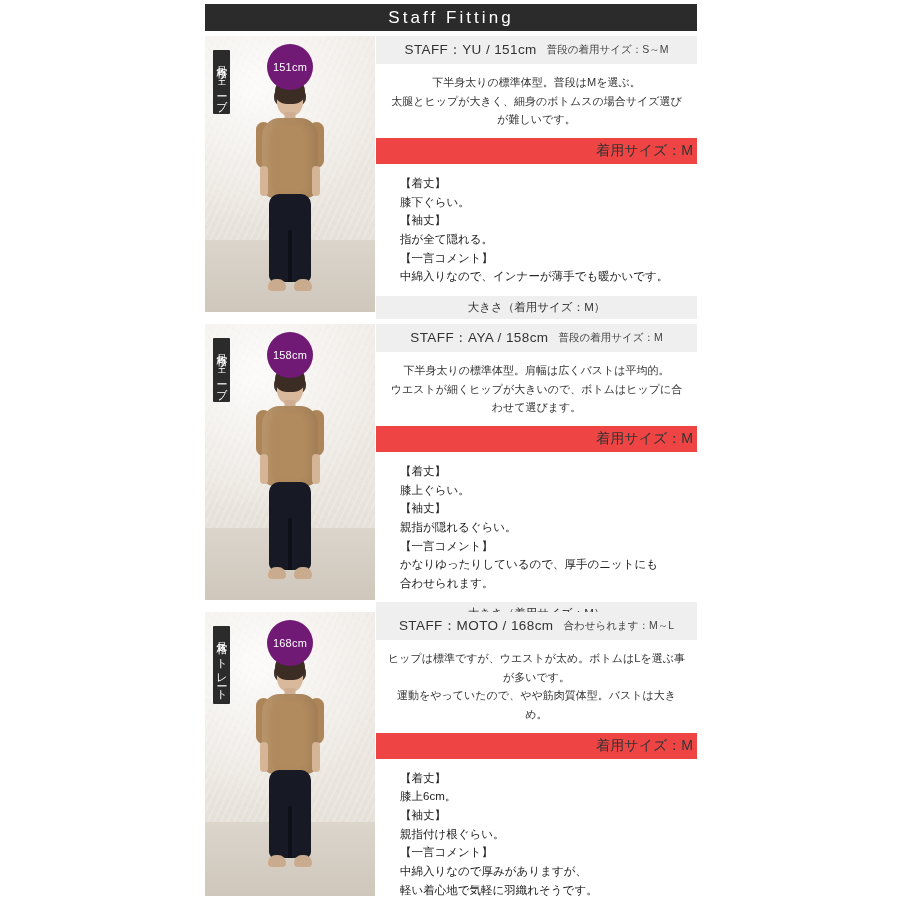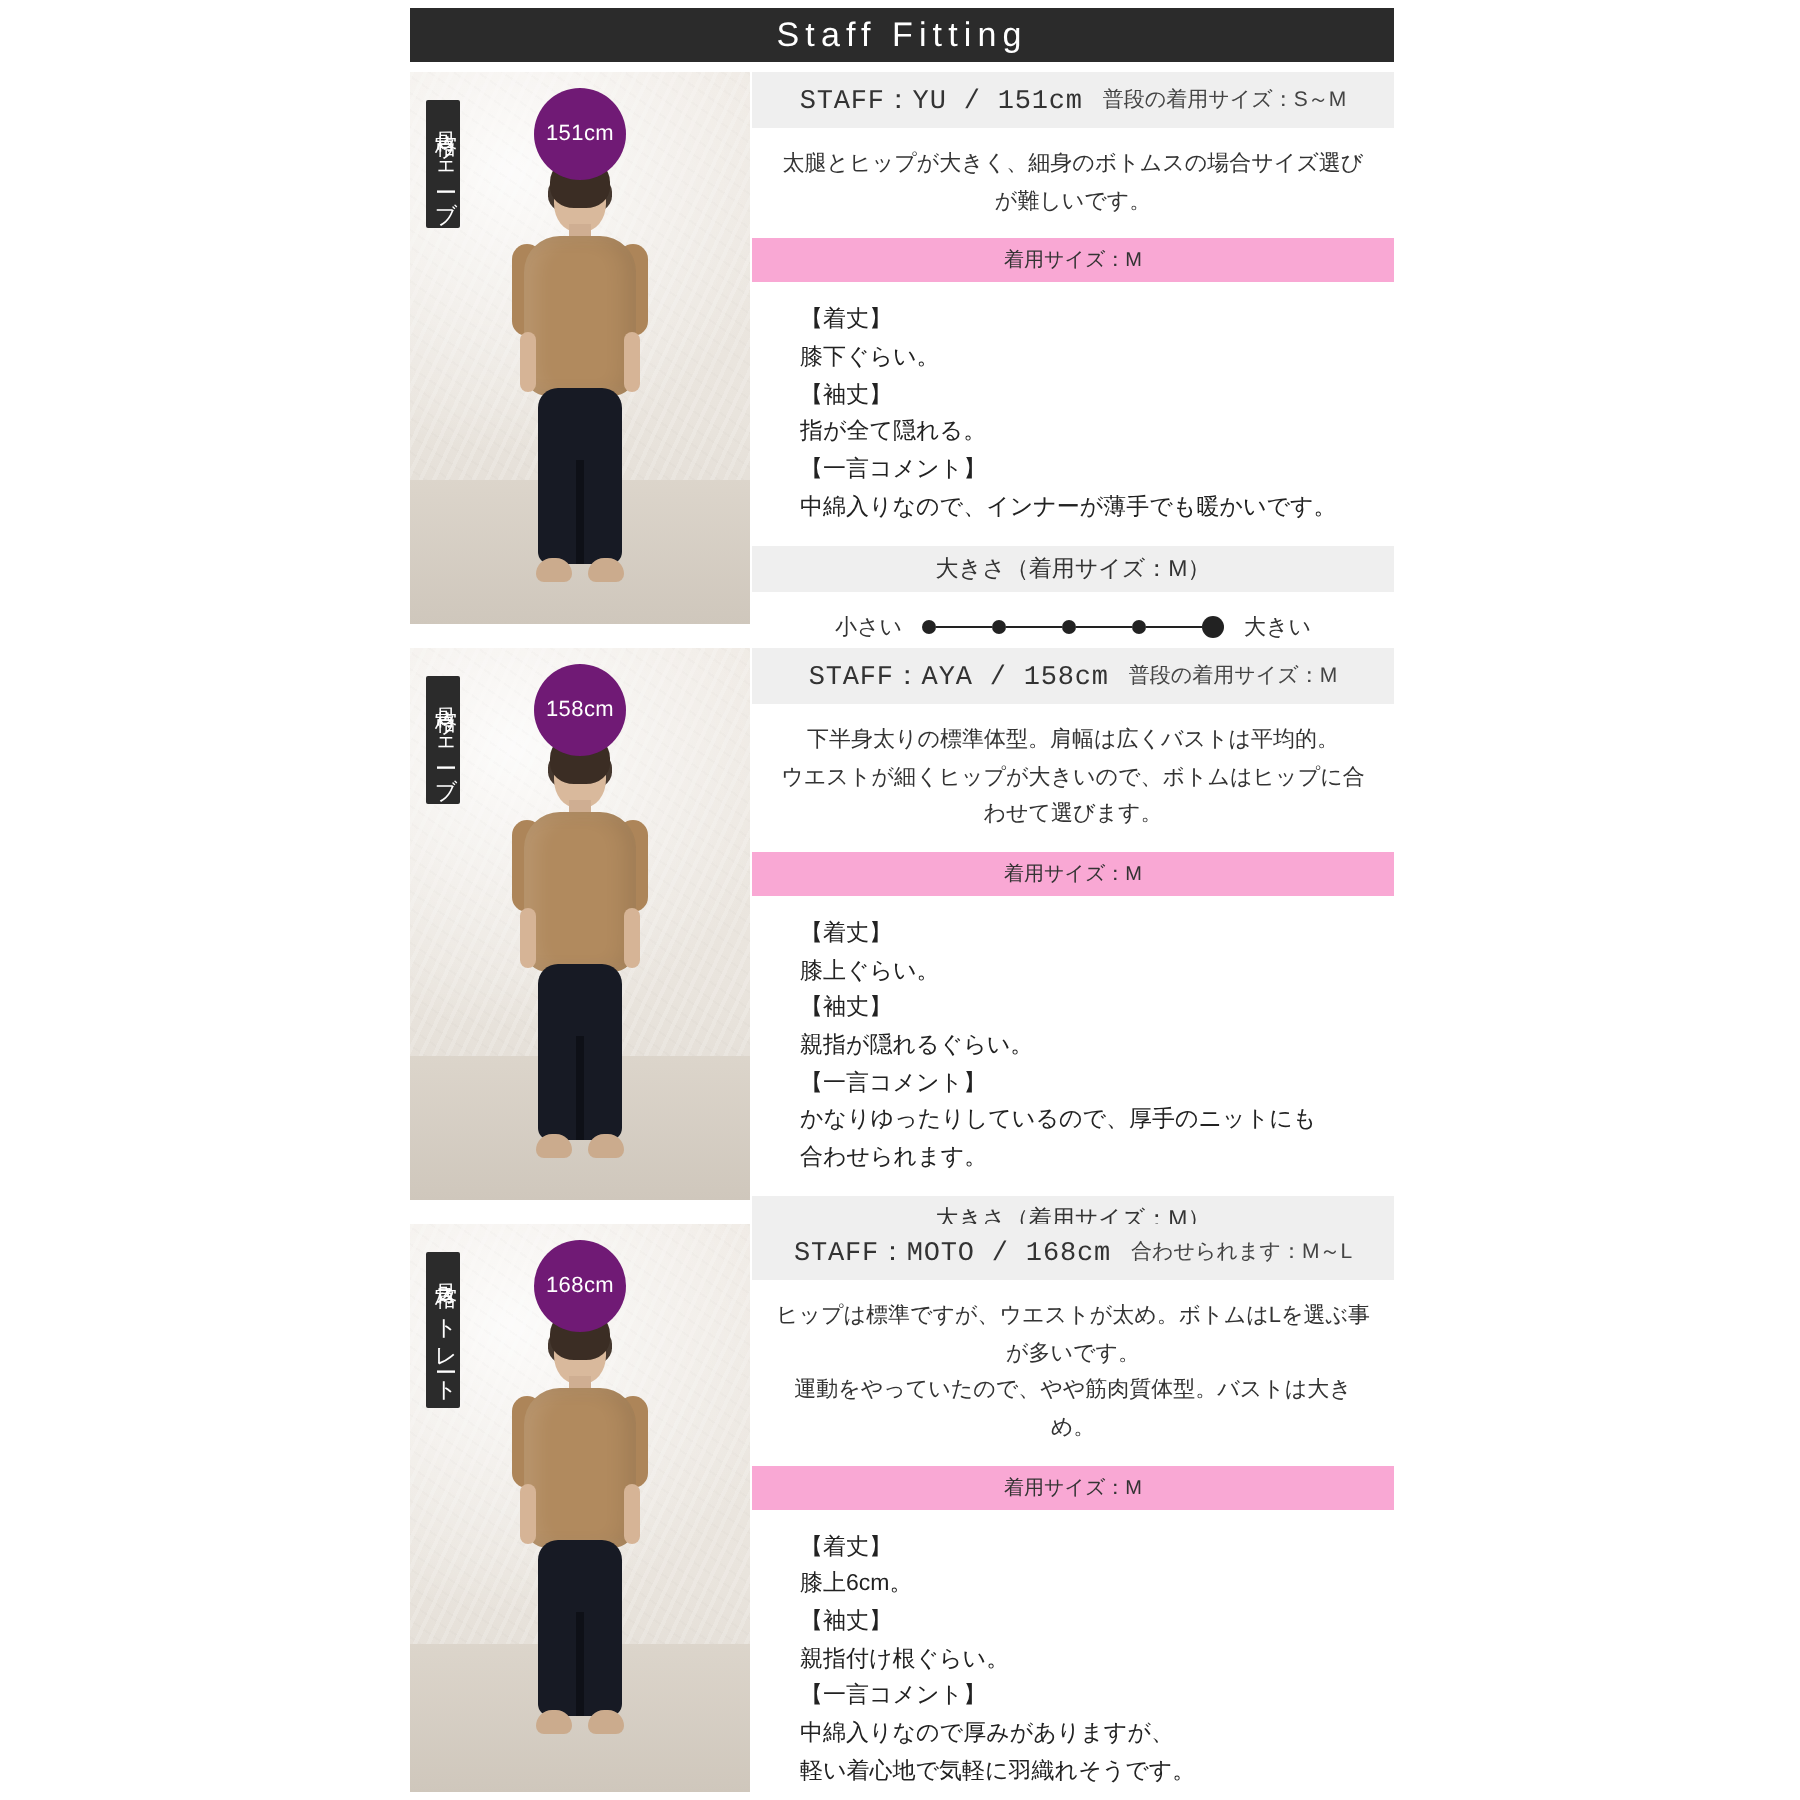--- a/index.html
+++ b/index.html
@@ -122,29 +122,29 @@
   .info-col{
     flex:1;display:flex;flex-direction:column;
     border-left:1px solid #ffffff;
   }
   .row{border-bottom:1px solid #ffffff;}
   .row-head{
     background:#efefef;text-align:center;
     padding:5px 4px;font-size:12.5px;color:#333;
     display:flex;align-items:center;justify-content:center;gap:10px;
   }
-  .staff-name{font-family:Liberation Mono, monospace;font-size:13.5px;letter-spacing:.03em;}
+  .staff-name{font-family:Liberation Sans, sans-serif;font-size:13.5px;letter-spacing:.03em;}
   .usual{font-size:10.5px;color:#444;}
   .desc{
     background:#fff;padding:8px 10px;text-align:center;
     font-size:11px;line-height:1.7;color:#333;
   }
   .sub-head{
-    background:#f9a8d4;text-align:center;padding:4px 4px;
-    font-size:10px;color:#333;
+    background:#ef4444;text-align:right;padding:4px 4px;
+    font-size:14px;color:#333;
   }
   .comment{
     background:#fff;padding:9px 24px;font-size:11.5px;line-height:1.62;color:#222;flex:1;
   }
   .comment div{white-space:pre;}
 
   
   .scale-head{
     background:#efefef;text-align:center;padding:4px 8px;font-size:11.5px;color:#333;
   }
@@ -193,20 +193,21 @@
       <div class="frame-tag">骨格ウェーブ</div>
       <div class="height-bubble">151cm</div>
     </div>
 
     <div class="info-col">
       <div class="row row-head">
         <span class="staff-name">STAFF：YU / 151cm</span>
         <span class="usual">普段の着用サイズ：S～M</span>
       </div>
       <div class="row desc">
+        <div>下半身太りの標準体型。普段はMを選ぶ。</div>
         <div>太腿とヒップが大きく、細身のボトムスの場合サイズ選びが難しいです。</div>
       </div>
       <div class="row sub-head">着用サイズ：M</div>
       <div class="row comment">
         <div>【着丈】</div>
         <div>膝下ぐらい。</div>
         <div>【袖丈】</div>
         <div>指が全て隠れる。</div>
         <div>【一言コメント】</div>
         <div>中綿入りなので、インナーが薄手でも暖かいです。</div>

